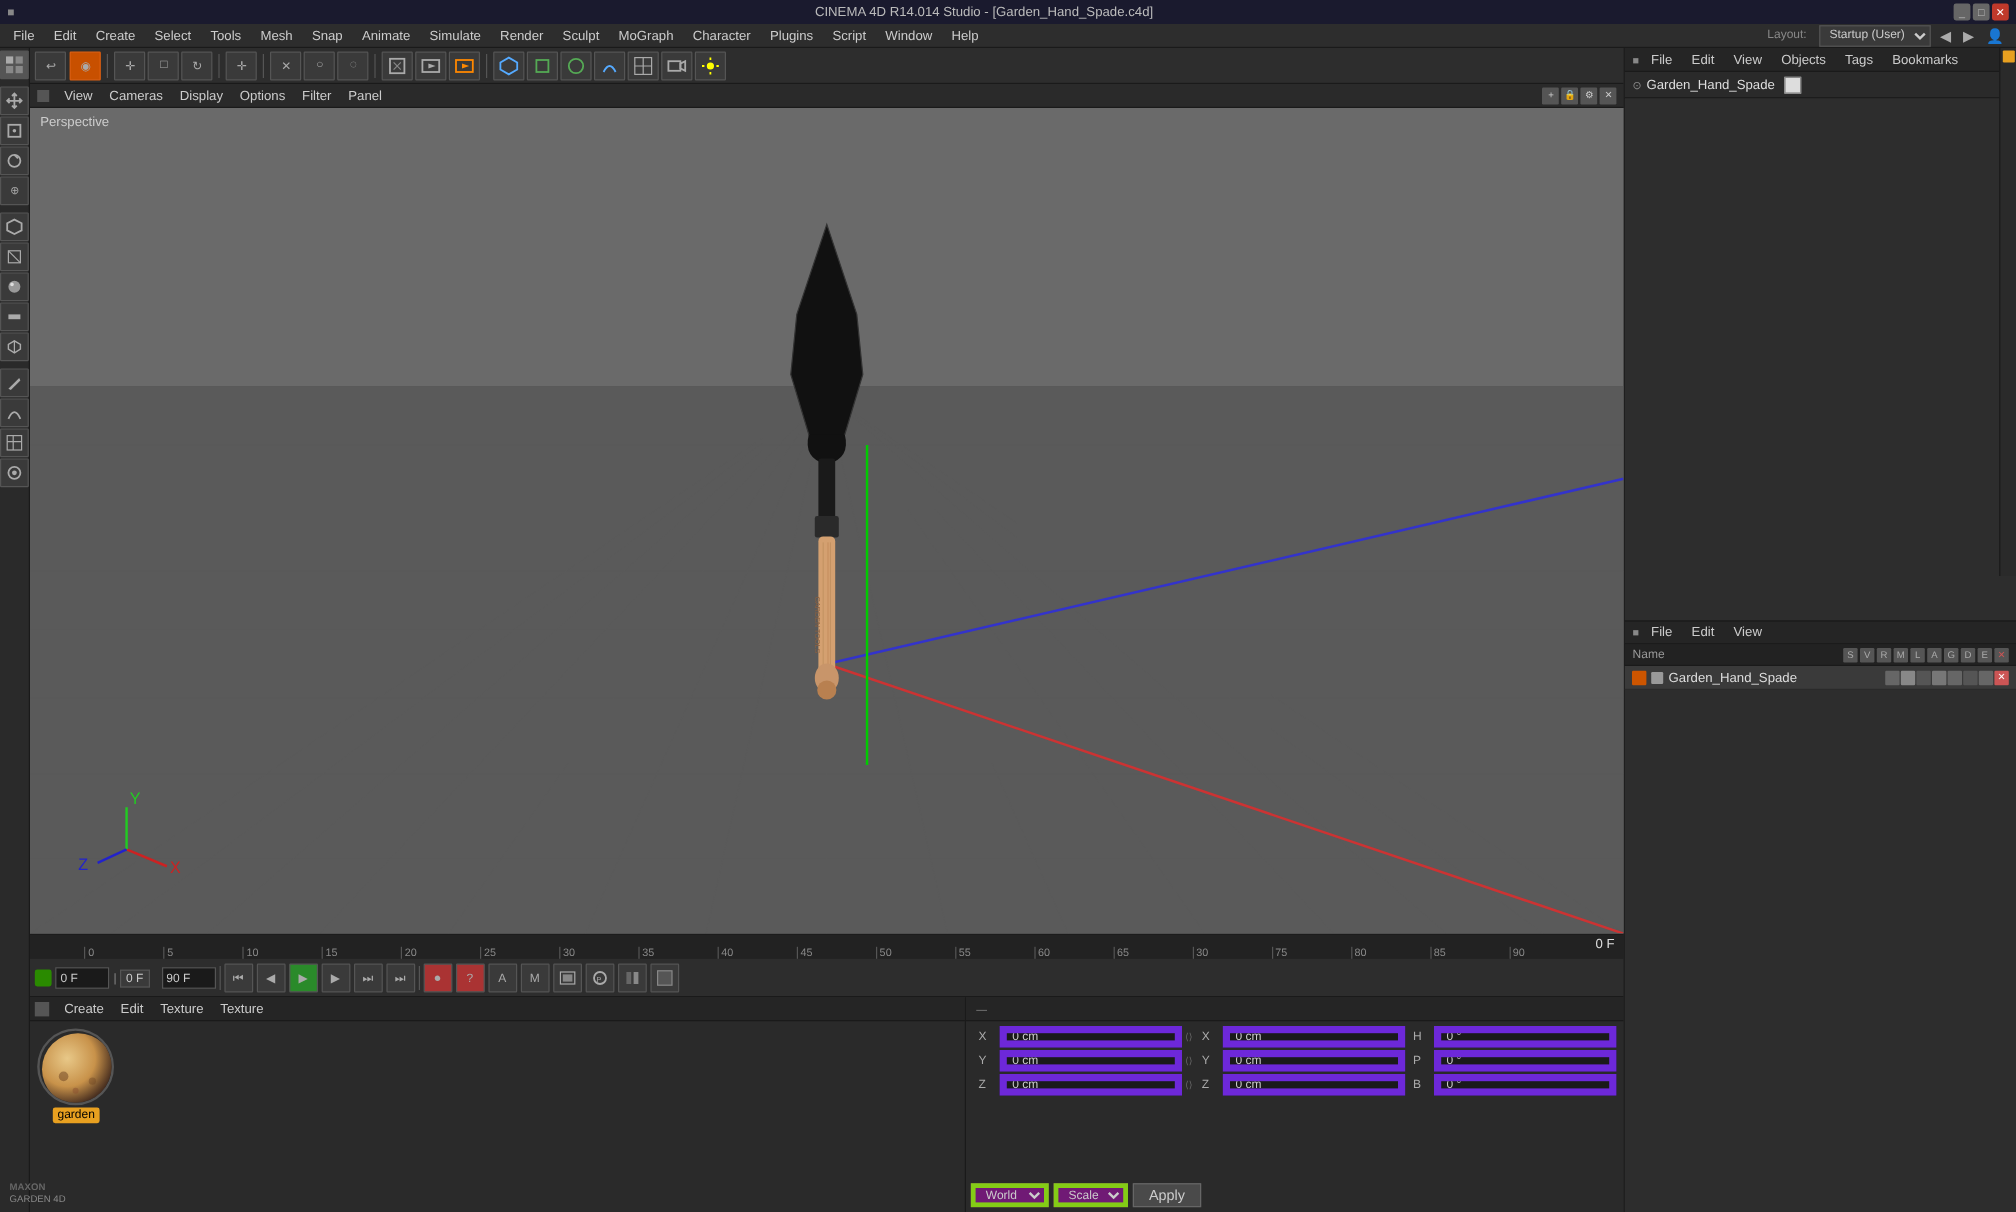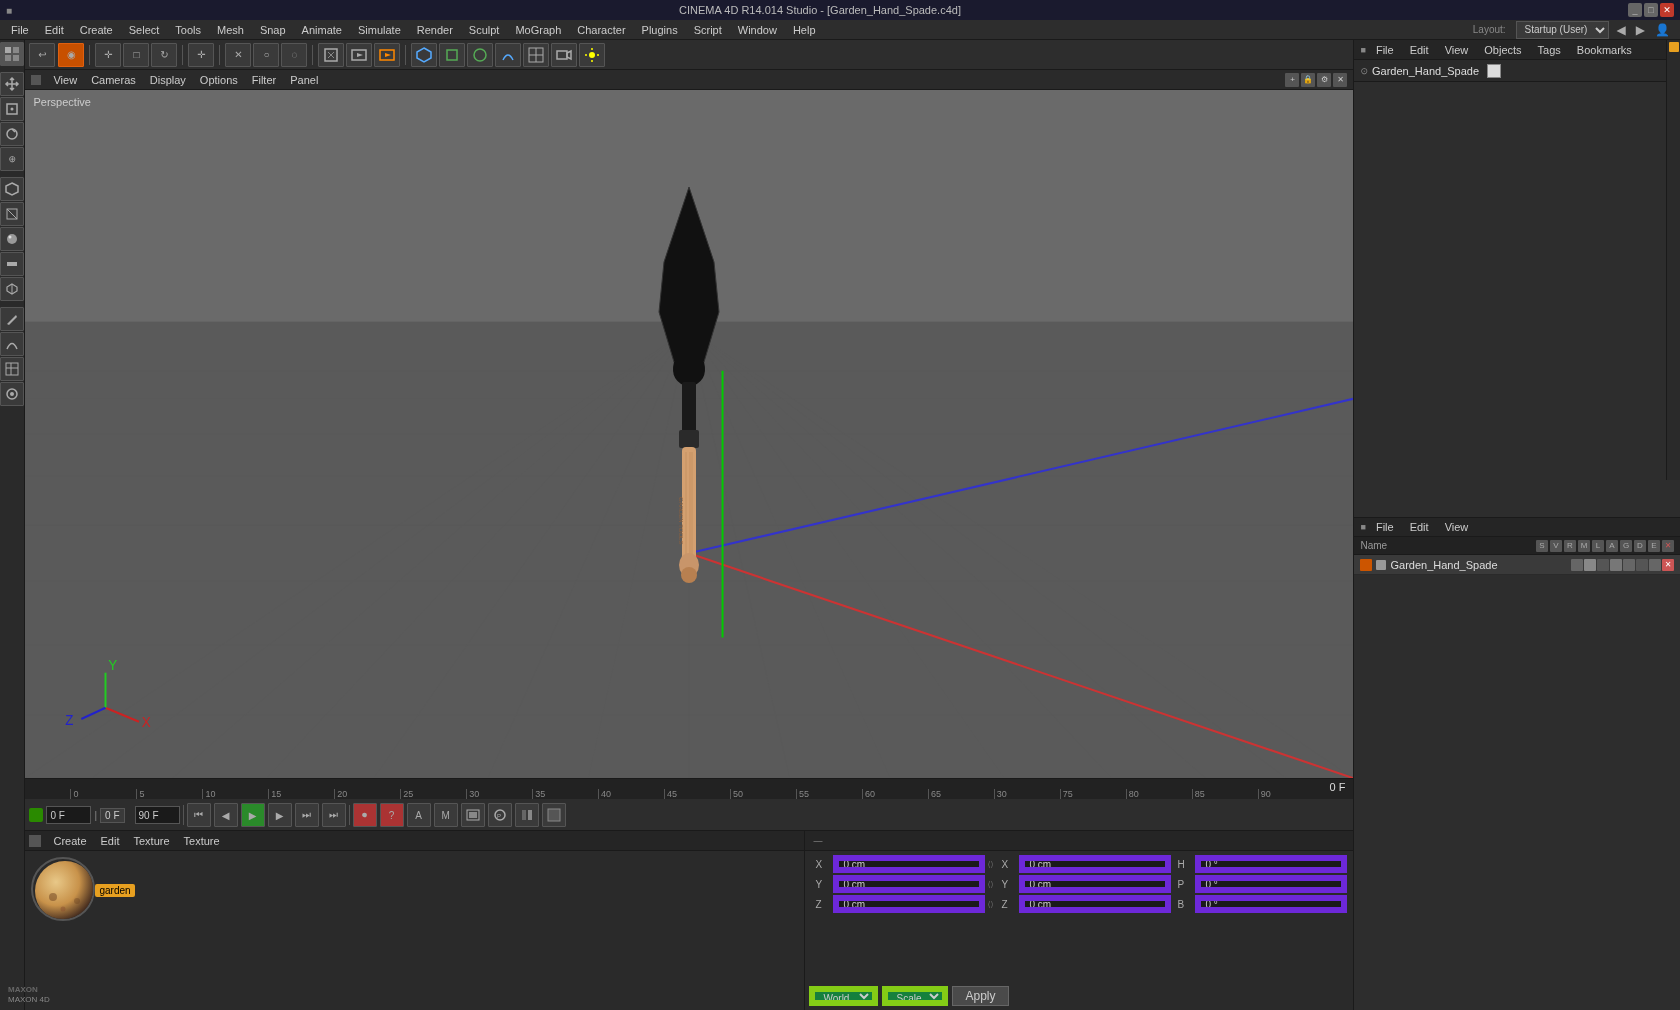--- a/index.html
+++ b/index.html
@@ -137,21 +137,21 @@
     }
     #coords-header {
       height: 20px; background: #252525; display: flex; align-items: center;
       padding: 0 4px; border-bottom: 1px solid #1a1a1a;
     }
     .coord-label { color: #aaa; font-size: 10px; padding: 2px 4px; }
     .coord-field { background: #1a1a1a; border: 6px solid #6d28d9; color: #ccc; font-size: 10px; padding: 1px 4px; height: 18px; }
     #coords-footer {
       display: flex; align-items: center; padding: 4px; gap: 4px; margin-top: auto;
     }
-    .coord-select { background: #15803d; border: 6px solid #84cc16; color: #ccc; font-size: 10px; height: 20px; padding: 0 4px; }
+    .coord-select { background: #701a75; border: 4px solid #84cc16; color: #ccc; font-size: 10px; height: 20px; padding: 0 4px; }
     #apply-btn { background: #4a4a4a; border: 1px solid #666; color: #ccc; padding: 2px 12px; font-size: 12px; cursor: pointer; }
 
     
     #right-panel {
       width: 360px; background: #2d2d2d; display: flex; flex-direction: column;
       border-left: 1px solid #1a1a1a;
     }
     .rp-menu { padding: 1px 6px; cursor: pointer; color: #ccc; font-size: 11px; }
     .om-menu { padding: 1px 6px; cursor: pointer; color: #ccc; font-size: 11px; }
     .om-col-icon { width: 12px; height: 12px; background: #555; border-radius: 1px; font-size: 8px; display: flex; align-items: center; justify-content: center; color: #aaa; }
@@ -550,21 +550,21 @@
 
         <div id="material-editor">
           <div id="mat-menubar">
             <div style="width:12px;height:12px;background:#555;margin-right:4px;"></div>
             <span class="mat-menu">Create</span>
             <span class="mat-menu">Edit</span>
             <span class="mat-menu">Texture</span>
             <span class="mat-menu">Texture</span>
           </div>
           <div id="mat-content">
-            <div style="display:flex;flex-direction:row;align-items:center;">
+            <div style="display:flex;flex-direction:column;align-items:center;">
               <div id="mat-thumbnail">
                 <svg width="64" height="64" viewBox="0 0 64 64" xmlns="http://www.w3.org/2000/svg">
                   <defs>
                     <radialGradient id="matGrad" cx="35%" cy="35%" r="65%">
                       <stop offset="0%" stop-color="#e8c888"></stop>
                       <stop offset="60%" stop-color="#c8924a"></stop>
                       <stop offset="100%" stop-color="#4a3020"></stop>
                     </radialGradient>
                   </defs>
                   <circle cx="32" cy="32" r="30" fill="url(#matGrad)"></circle>
@@ -573,21 +573,21 @@
                   <circle cx="44" cy="42" r="3" fill="#6a4020" opacity="0.4"></circle>
                   <circle cx="30" cy="50" r="2.5" fill="#8a5030" opacity="0.5"></circle>
                 </svg>
               </div>
               <div id="mat-label">garden</div>
             </div>
           </div>
 
           <div style="position:absolute;bottom:6px;left:8px;">
             <div style="color:#666;font-size:8px;font-weight:bold;line-height:1.3;margin-top:24px;">MAXON</div>
-            <div style="color:#888;font-size:8px;">MAXON 4D</div>
+            <div style="color:#888;font-size:8px;">GARDEN 4D</div>
           </div>
         </div>
 
         <div id="coords-panel">
           <div id="coords-header">
             <span style="color:#888;font-size:9px;padding:0 4px;">—</span>
           </div>
           <div style="display:grid;grid-template-columns:20px 1fr 8px 20px 1fr 20px 1fr;padding:4px 6px;gap:2px;align-items:center;">
 
             <span class="coord-label">X</span>

